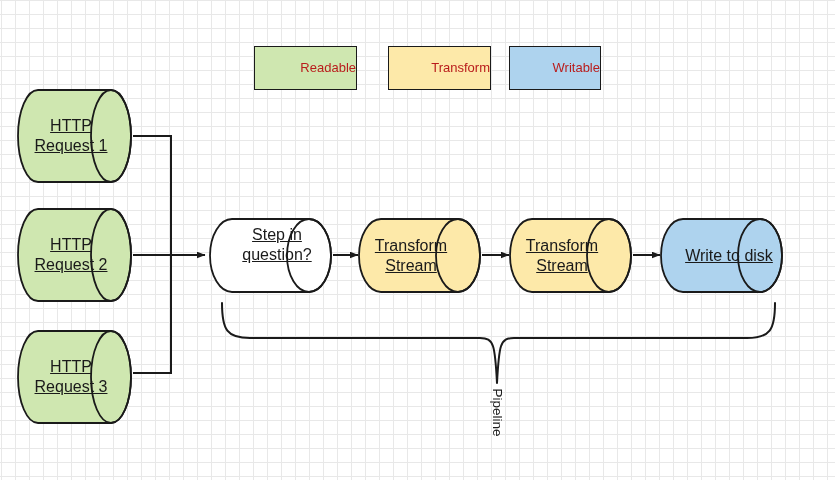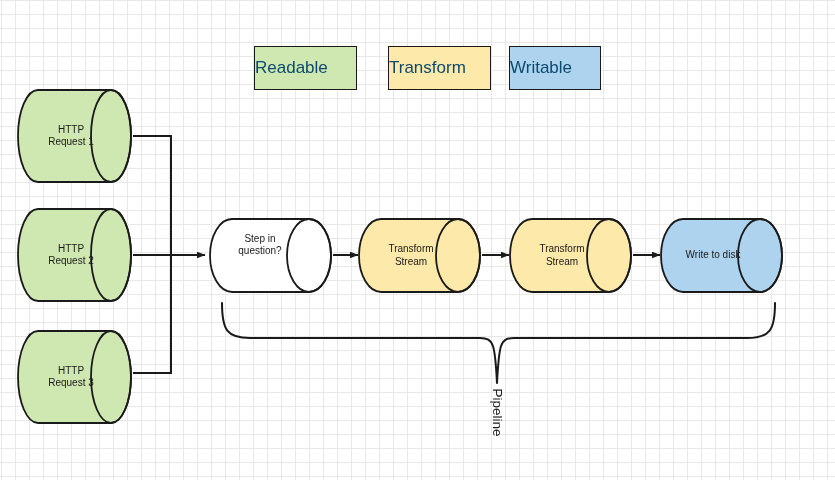--- a/index.html
+++ b/index.html
@@ -28,36 +28,37 @@
     top: 0;
     width: 835px;
     height: 480px;
   }
   .legend-box {
     position: absolute;
     box-sizing: border-box;
     border: 1.6px solid #1a1a1a;
     display: flex;
     align-items: center;
-    justify-content: flex-start;
-    font-size: 17px;
-    color: #0c4a6e;
+    justify-content: flex-end;
+    font-size: 13px;
+    color: #b91c1c;
     line-height: 1.2;
   }
   .node-label {
     position: absolute;
     display: flex;
     align-items: center;
     justify-content: center;
     text-align: center;
-    font-size: 10px;
+    font-size: 16px;
     color: #1a1a1a;
     line-height: 1.25;
     pointer-events: none;
     white-space: pre-line;
+    text-decoration: underline;
   }
   .pipeline-label {
     position: absolute;
     font-size: 13.5px;
     color: #1a1a1a;
     transform-origin: 50% 50%;
     transform: rotate(90deg);
     white-space: nowrap;
     text-align: center;
   }
@@ -152,26 +153,26 @@
 
   <div class="node-label" style="left:16px; top:90px; width:110px; height:92px;">HTTP
 Request 1</div>
 
   <div class="node-label" style="left:16px; top:209px; width:110px; height:92px;">HTTP
 Request 2</div>
 
   <div class="node-label" style="left:16px; top:331px; width:110px; height:92px;">HTTP
 Request 3</div>
 
-  <div class="node-label" style="left:199px; top:219px; width:98px; height:52px;padding-left:12px;">Step in
+  <div class="node-label" style="left:216px; top:219px; width:98px; height:52px;padding-left:12px;">Step in
 question?</div>
 
   <div class="node-label" style="left:362px; top:219px; width:98px; height:73px;">Transform
 Stream</div>
 
   <div class="node-label" style="left:513px; top:219px; width:98px; height:73px;">Transform
 Stream</div>
 
-  <div class="node-label" style="left:664px; top:219px; width:98px; height:73px;">Write to disk</div>
+  <div class="node-label" style="left:664px; top:219px; width:98px; height:73px;padding-left:16px;">Write to disk</div>
 
   <div class="pipeline-label" style="left:467px; top:405px; width:60px;">Pipeline</div>
 
 </div>
 
 </body></html>

